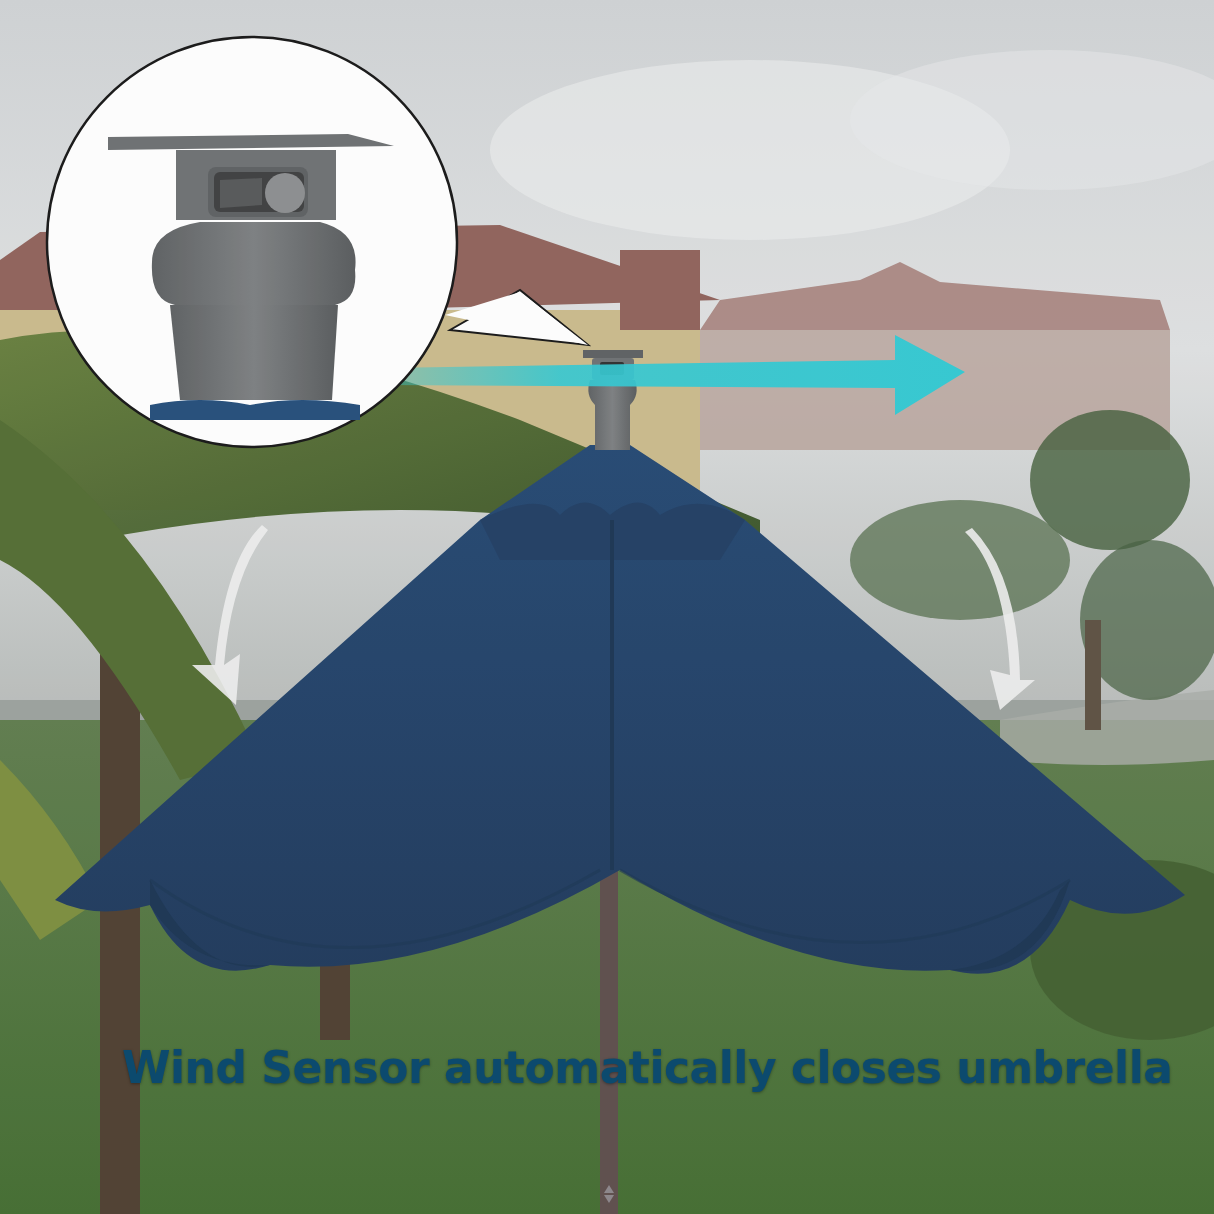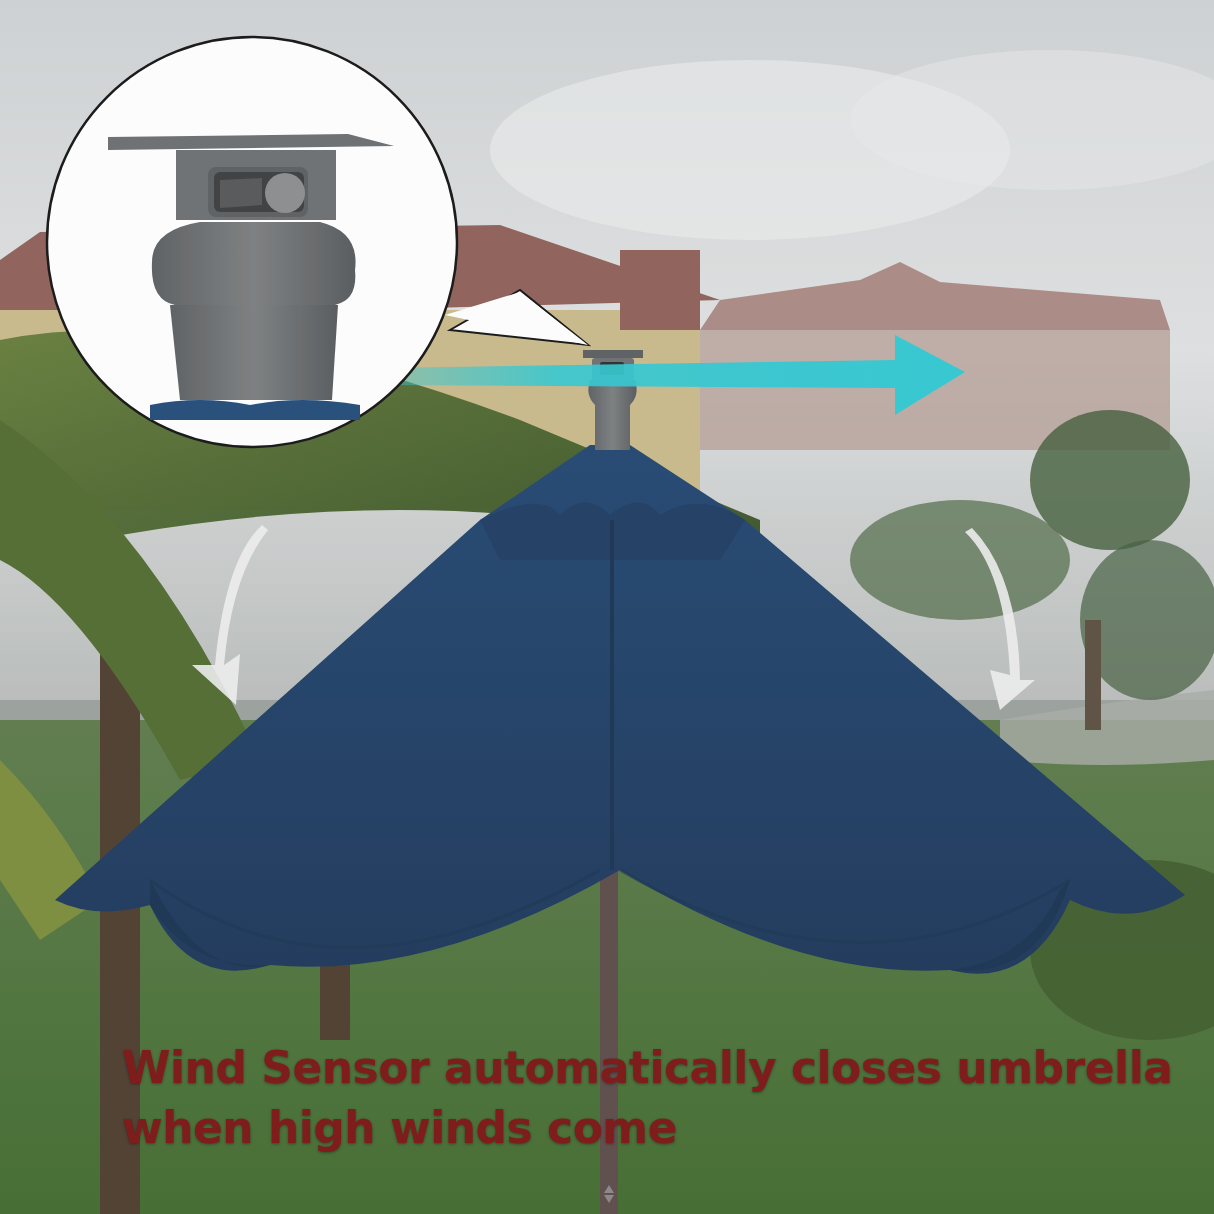--- a/index.html
+++ b/index.html
@@ -1,18 +1,18 @@
 <!DOCTYPE html>
 <html><head>
   <meta charset="utf-8">
   <style>
     html, body { margin: 0; padding: 0; }
     body { width: 1214px; height: 1214px; overflow: hidden; position: relative; background: #9aa09c; font-family: "DejaVu Sans", sans-serif; }
     .scene { position: absolute; inset: 0; width: 1214px; height: 1214px; }
-    .caption { position: absolute; left: 122px; top: 1038px; color: #7f1d1d; font-family: "DejaVu Sans", sans-serif; font-weight: bold; font-size: 44px; line-height: 60px; letter-spacing: -0.5px; text-shadow: 0 1px 3px rgba(0,0,0,0.35); margin: 0; }
+    .caption { position: absolute; left: 122px; top: 1038px; color: #0c4a6e; font-family: "DejaVu Sans", sans-serif; font-weight: bold; font-size: 44px; line-height: 60px; letter-spacing: -0.5px; text-shadow: 0 1px 3px rgba(0,0,0,0.35); margin: 0; }
     .caption span { display: block; white-space: nowrap; }
   </style>
 </head>
 <body>
 
 <svg class="scene" viewBox="0 0 1214 1214" xmlns="http://www.w3.org/2000/svg">
   <defs>
     <linearGradient id="sky" x1="0" y1="0" x2="0" y2="1">
       <stop offset="0" stop-color="#cfd2d4"></stop>
       <stop offset="0.5" stop-color="#dfe1e2"></stop>
@@ -115,14 +115,13 @@
     <path d="M152 262 Q152 230 200 222 L320 222 Q360 232 355 270 Q358 300 335 305 L175 305 Q150 300 152 262 Z" fill="url(#sensor)"></path>
     <path d="M170 305 L338 305 L332 400 L180 400 Z" fill="url(#sensor)"></path>
     <path d="M150 405 Q200 395 250 405 Q300 395 360 405 L360 420 L150 420 Z" fill="#1f4a78"></path>
   </g>
 
   <rect x="0" y="0" width="1214" height="1214" fill="#c8ccc8" opacity="0.06"></rect>
 </svg>
 
 <div class="caption">
   <span>Wind Sensor automatically closes umbrella</span>
-  <span>when high winds come</span>
 </div>
 
 </body></html>

